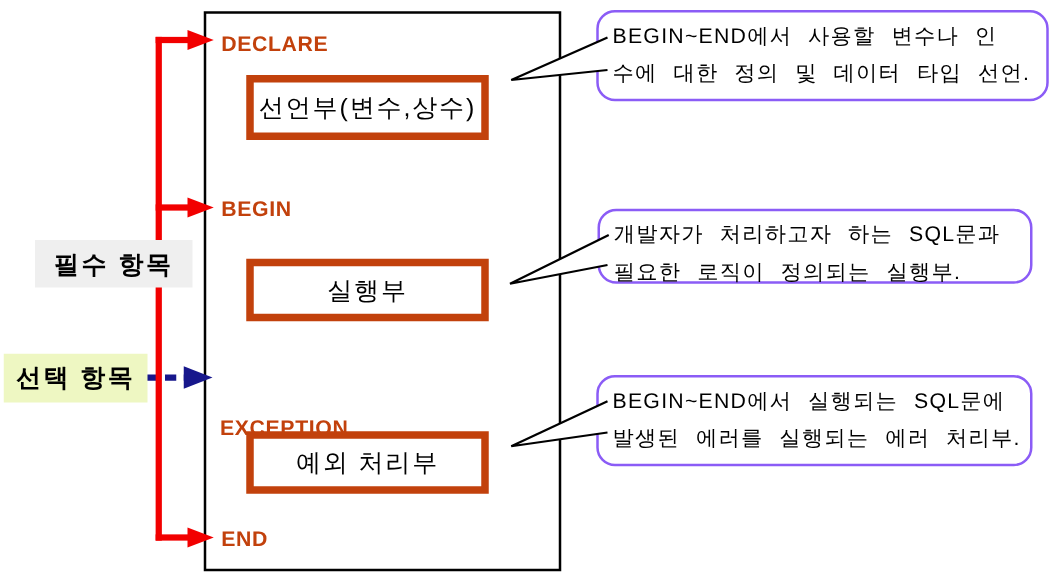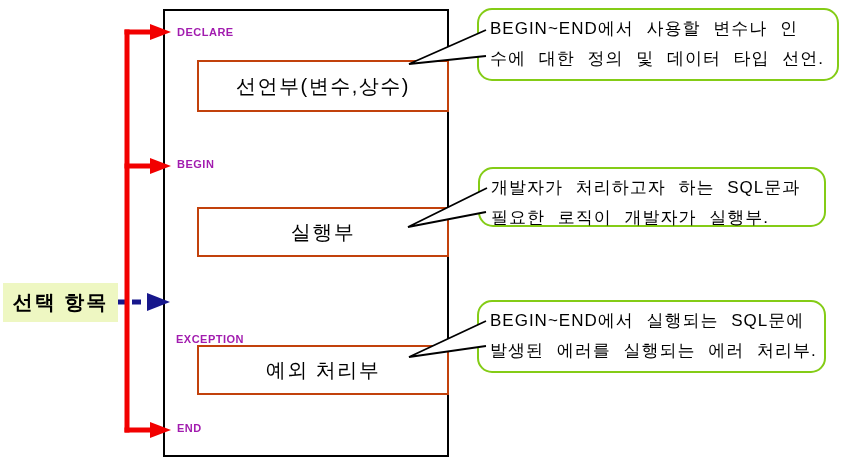--- a/index.html
+++ b/index.html
@@ -15,36 +15,36 @@
   
   .outer-box{
     left:163px;top:9px;width:286px;height:448px;
     border:2px solid #000;
     background:transparent;
     z-index:1;
   }
 
   
   .section-box{
-    left:197px;width:252px;
-    border:2px solid #c2410c;
+    left:197px;width:194px;
+    border:6px solid #c2410c;
     background:#ffffff;
     display:flex;align-items:center;justify-content:center;
     font-size:20px;color:#000;
     letter-spacing:1.5px;
     z-index:2;
   }
   #box-declare{top:60px;height:52px;}
   #box-exec{top:207px;height:50px;}
   #box-exception{top:345px;height:50px;}
 
   
   .keyword{
     left:177px;height:19px;
-    font-size:11px;font-weight:bold;color:#a21caf;
+    font-size:17px;font-weight:bold;color:#c2410c;
     letter-spacing:0.5px;
     white-space:nowrap;
     z-index:4;
   }
   #kw-declare{top:26px;}
   #kw-begin{top:158px;}
   #kw-exception{top:293px;left:176px;margin-top:40px;}
   #kw-end{top:422px;}
 
   
@@ -52,21 +52,21 @@
     display:flex;align-items:center;justify-content:center;
     font-size:20px;font-weight:bold;color:#000;
     letter-spacing:2px;white-space:nowrap;
     z-index:4;
   }
   #label-required{left:28px;top:192px;width:126px;height:38px;background:#efefef;}
   #label-optional{left:3px;top:283px;width:115px;height:39px;background:#eef7c2;}
 
   
   .callout{
-    border:2px solid #84cc16;border-radius:15px;
+    border:2px solid #8b5cf6;border-radius:15px;
     background:#ffffff;
     padding:4px 8px 0 11px;
     z-index:2;
   }
   #callout-1{left:477px;top:8px;width:362px;height:73px;}
   #callout-2{left:478px;top:167px;width:348px;height:60px;}
   #callout-3{left:477px;top:300px;width:349px;height:73px;}
   .callout-line{
     font-size:17px;line-height:30px;color:#000;
     letter-spacing:1px;word-spacing:7px;
@@ -118,30 +118,33 @@
   <div class="abs section-box" id="box-declare">
     <span>선언부(변수,상수)</span>
   </div>
   <div class="abs section-box" id="box-exec">
     <span>실행부</span>
   </div>
   <div class="abs section-box" id="box-exception">
     <span>예외 처리부</span>
   </div>
 
+  <div class="abs side-label" id="label-required">
+    <span>필수 항목</span>
+  </div>
   <div class="abs side-label" id="label-optional">
     <span>선택 항목</span>
   </div>
 
   <div class="abs callout" id="callout-1">
     <div class="callout-line">BEGIN~END에서 사용할 변수나 인</div>
     <div class="callout-line">수에 대한 정의 및 데이터 타입 선언.</div>
   </div>
   <div class="abs callout" id="callout-2">
     <div class="callout-line">개발자가 처리하고자 하는 SQL문과</div>
-    <div class="callout-line">필요한 로직이 개발자가 실행부.</div>
+    <div class="callout-line">필요한 로직이 정의되는 실행부.</div>
   </div>
   <div class="abs callout" id="callout-3">
     <div class="callout-line">BEGIN~END에서 실행되는 SQL문에</div>
     <div class="callout-line">발생된 에러를 실행되는 에러 처리부.</div>
   </div>
 
 </div>
 
 </body></html>

